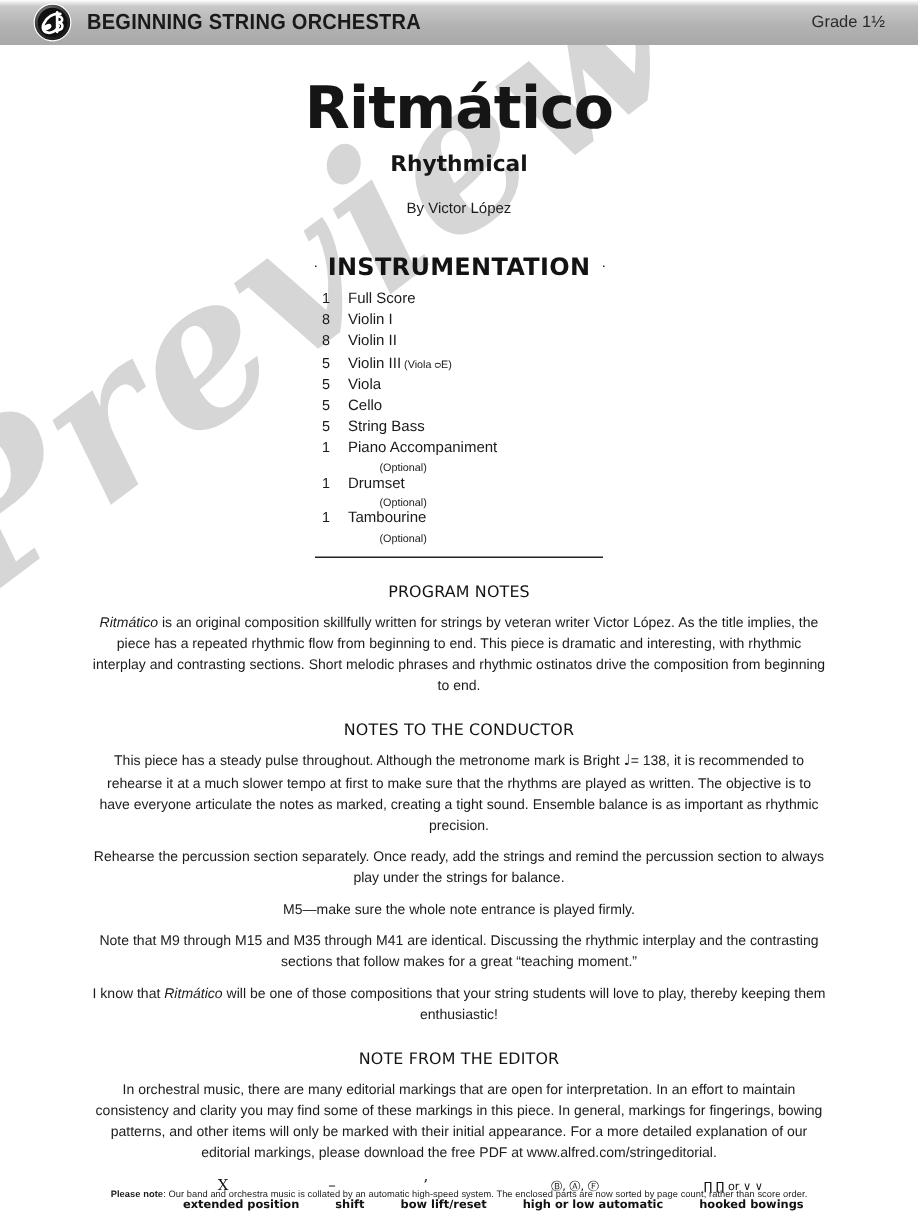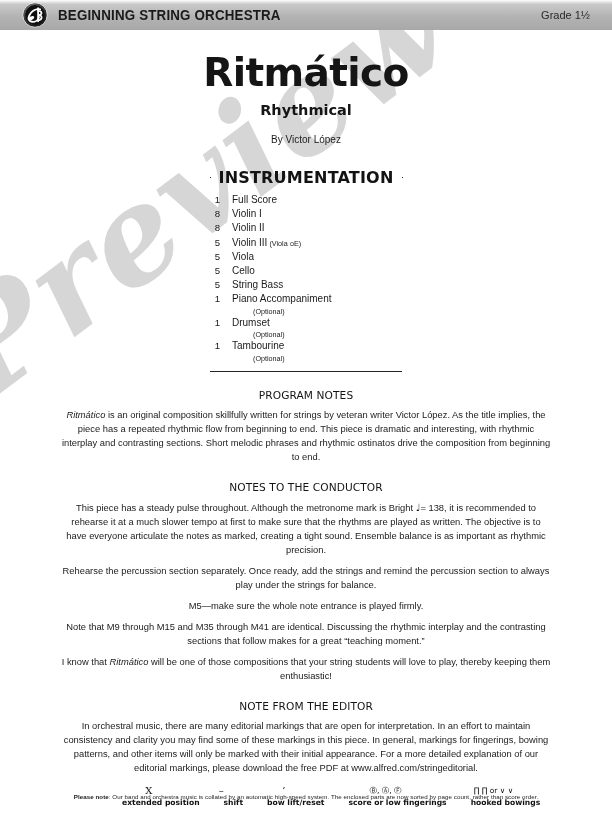--- a/index.html
+++ b/index.html
@@ -380,21 +380,21 @@
           <div class="mk">
             <div class="mk-sym">–</div>
             <div class="mk-label">shift</div>
           </div>
           <div class="mk">
             <div class="mk-sym">’</div>
             <div class="mk-label">bow lift/reset</div>
           </div>
           <div class="mk">
             <div class="mk-sym small">Ⓑ, Ⓐ, Ⓕ</div>
-            <div class="mk-label">score or low fingerings</div>
+            <div class="mk-label">high or low automatic</div>
           </div>
           <div class="mk">
             <div class="mk-sym small">∏ ∏ or ∨ ∨</div>
             <div class="mk-label">hooked bowings</div>
           </div>
         </div>
     </div>
 
   </div>
 

